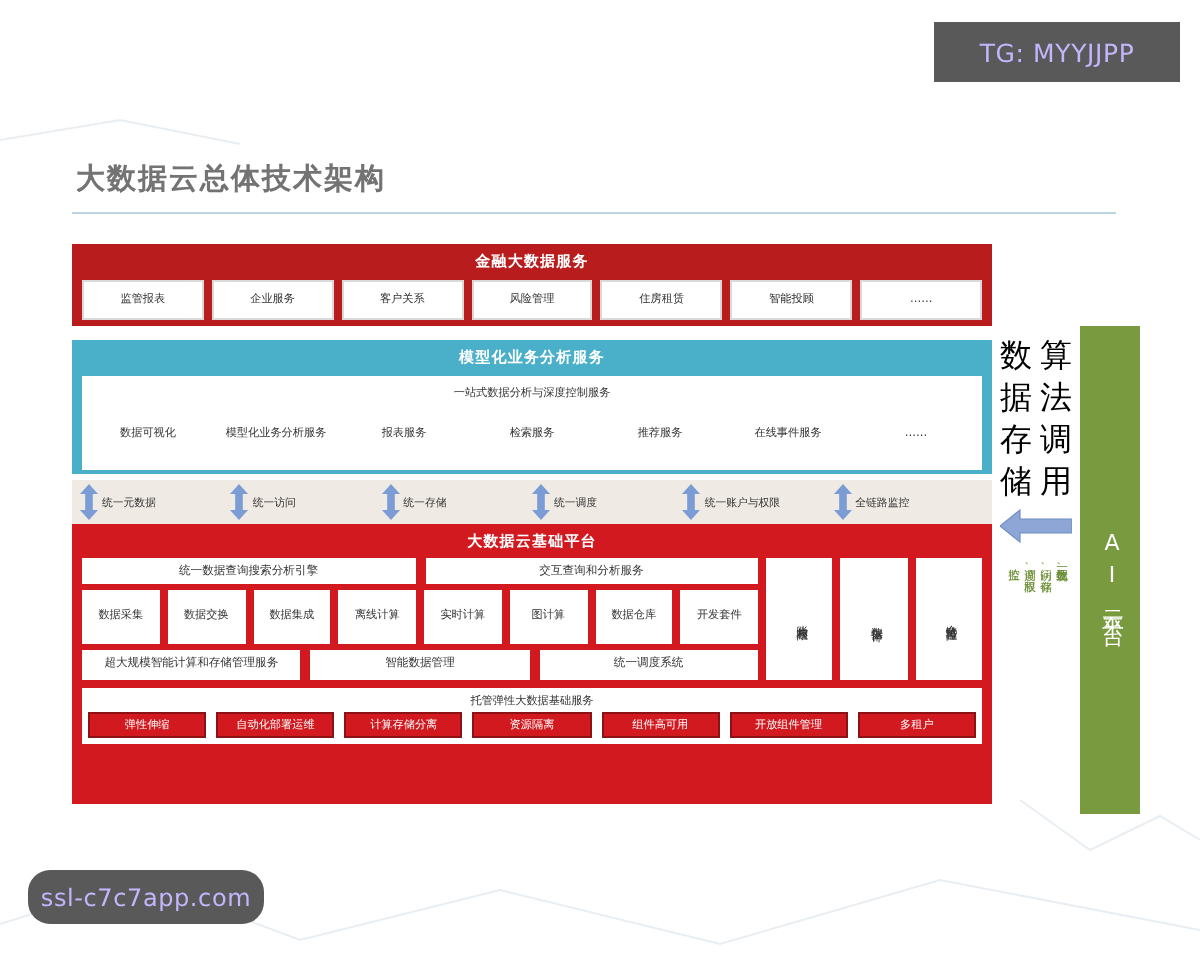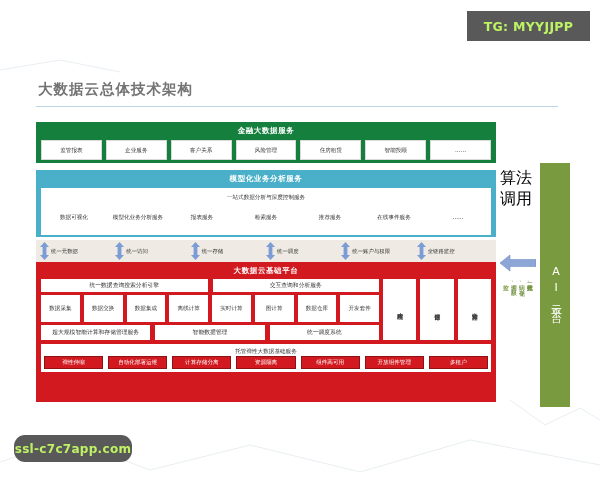--- a/index.html
+++ b/index.html
@@ -12,22 +12,22 @@
     background: #ffffff;
     font-family: "DejaVu Sans", "Liberation Sans", sans-serif;
     overflow: hidden;
     position: relative;
   }
 
   
   .wm {
     position: absolute;
     background: #595959;
-    color: #bef264;
-    font-weight: bold;
+    color: #c4b5fd;
+    font-weight: normal;
     letter-spacing: .3px;
     display: flex;
     align-items: center;
     justify-content: center;
   }
   .wm-top {
     right: 10px;
     top: 11px;
     width: 123px;
     height: 30px;
@@ -103,21 +103,21 @@
     box-sizing: border-box;
     padding: 0 1px;
   }
 
   
   #sec-finance {
     left: 36px;
     top: 122px;
     width: 460px;
     height: 41px;
-    background: #15803d;
+    background: #b91c1c;
     padding: 3px 5px 5px 5px;
   }
   #sec-finance .row {
     display: flex;
     gap: 4px;
     height: 20px;
     margin-top: 3px;
   }
   #sec-finance .cell {
     flex: 1;
@@ -485,20 +485,21 @@
         <div class="chip">资源隔离</div>
         <div class="chip">组件高可用</div>
         <div class="chip">开放组件管理</div>
         <div class="chip">多租户</div>
       </div>
     </div>
   </div>
 
   <div id="side-top-wrap">
     <div class="sv">算法调用</div>
+    <div class="sv">数据存储</div>
   </div>
 
   <svg class="arrow-left" viewBox="0 0 36 22">
     <path d="M0 11 L10 3 L10 7.5 L36 7.5 L36 14.5 L10 14.5 L10 19 Z" fill="#8da6d6" stroke="#6f8ec4" stroke-width="0.6"></path>
   </svg>
 
   <div id="side-bottom-wrap">
     <div class="sv">统一元数据、</div>
     <div class="sv">访问、存储、</div>
     <div class="sv">调度、权限、</div>

